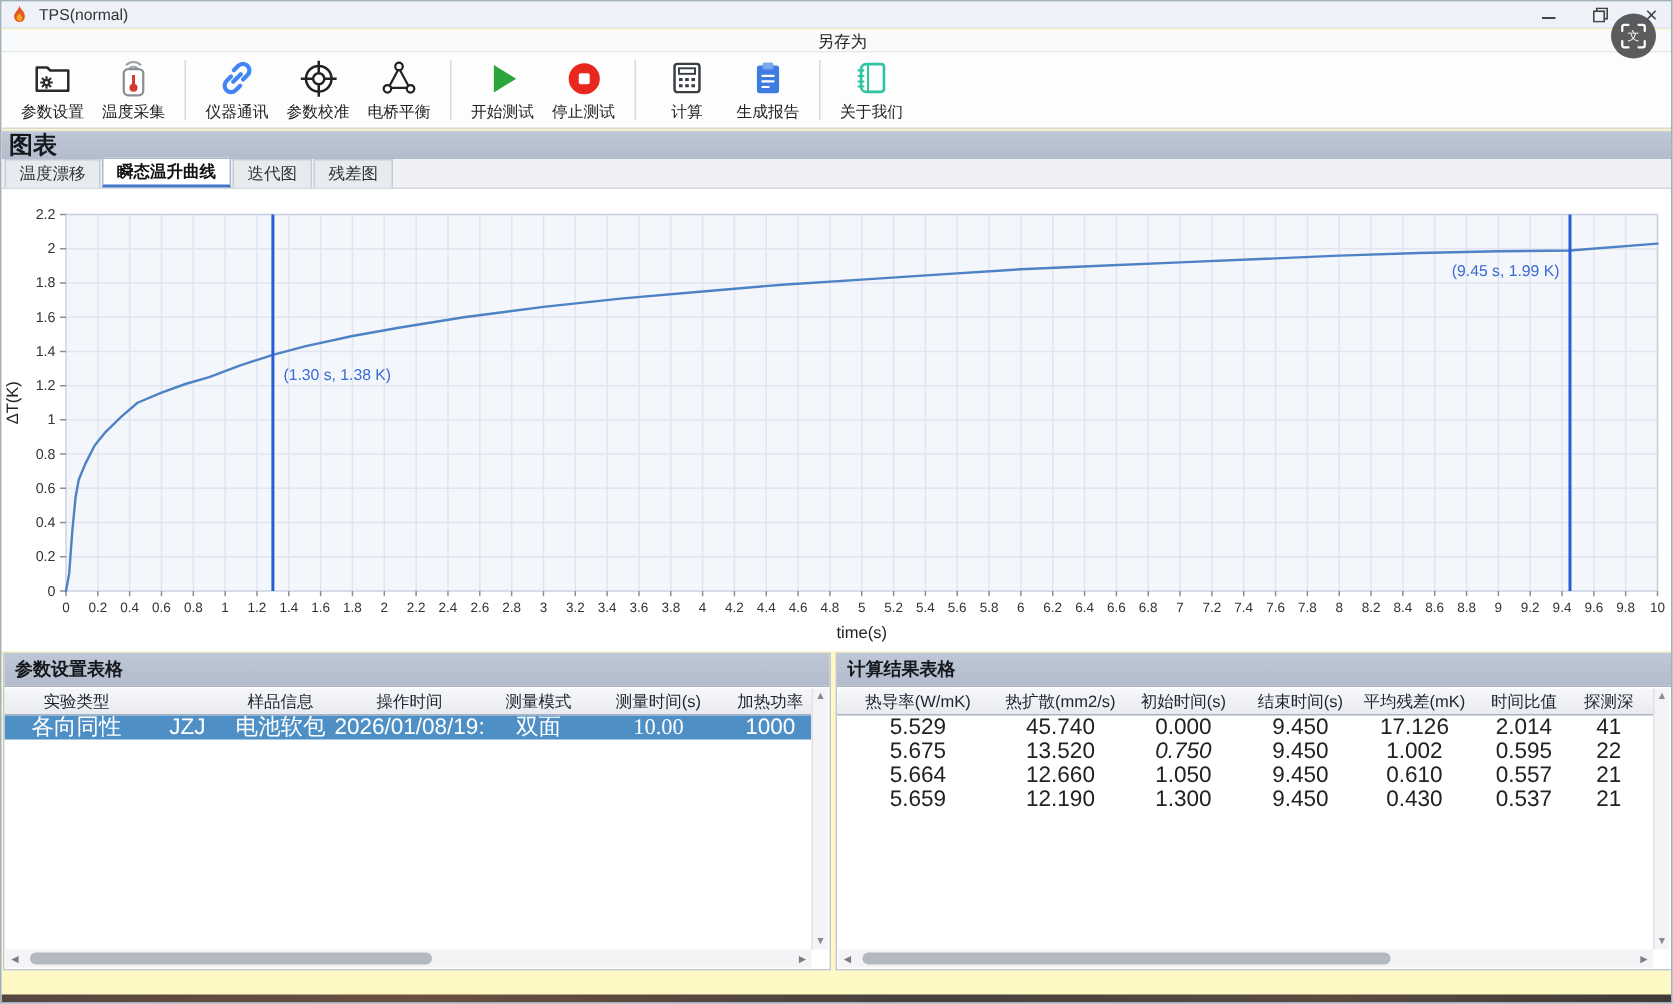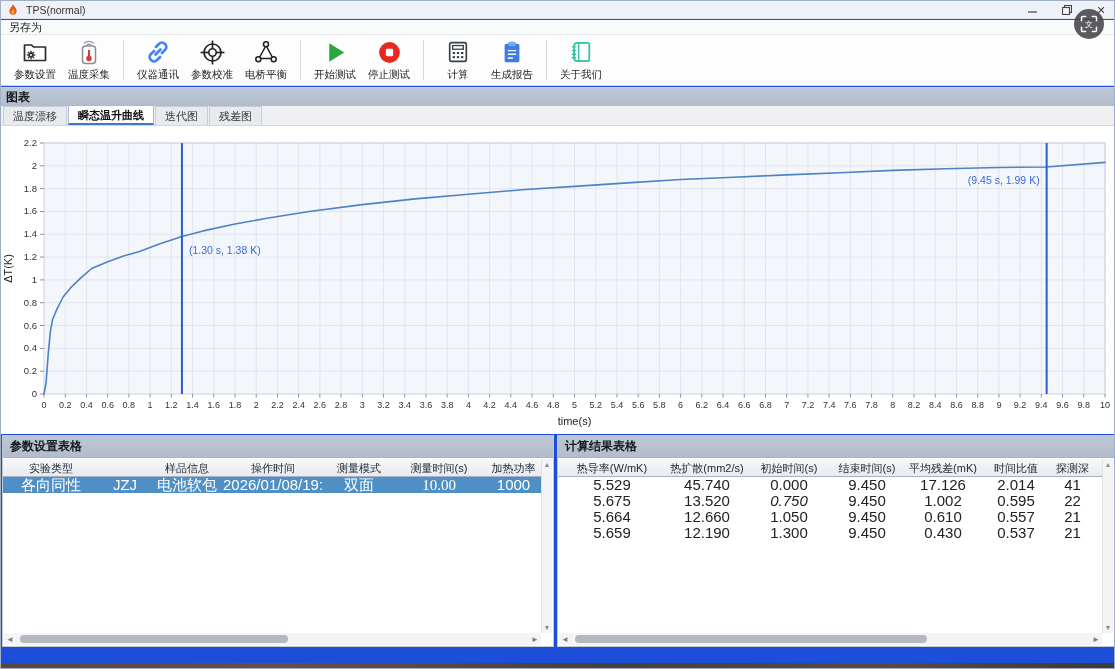--- a/index.html
+++ b/index.html
@@ -1,43 +1,43 @@
 <!DOCTYPE html>
 <html><head>
 <meta charset="utf-8">
 <style>
   * { margin:0; padding:0; box-sizing:border-box; }
   body { font-family:"Liberation Sans","DejaVu Sans",sans-serif; background:#888; }
-  .app { position:relative; width:1115px; height:669px; background:#1d4ed8; overflow:hidden;
+  .app { position:relative; width:1115px; height:669px; background:#fef9c3; overflow:hidden;
          border:1px solid #9fb0c6;padding-left:25px; }
   
   .titlebar { position:absolute; top:0; left:0; right:0; height:18px; background:#eef2f8;
               border-bottom:1px solid #dfe5ee; display:flex; align-items:center; }
   .flame { margin-left:6px; width:12px; height:13px; display:inline-flex; }
   .title-text { margin-left:7px; font-size:10.5px; color:#333; }
   .wincontrols { position:absolute; right:4px; top:0; height:18px; display:flex; align-items:center; gap:16px; }
   .winbtn { width:18px; height:16px; display:inline-flex; align-items:center; justify-content:center;
             color:#444; font-size:11px; cursor:default; }
   .float-btn { position:absolute; left:1073px; top:8px; width:30px; height:30px; border-radius:50%;
                background:rgba(70,70,72,0.88); z-index:50; display:flex; align-items:center; justify-content:center; }
   
   .menubar { position:absolute; top:19px; left:0; right:0; height:15px; background:#f8fafc;
-             border-bottom:1px solid #e4e7ec; display:flex; align-items:center; }
+             border-bottom:1px solid #e4e7ec; display:flex; align-items:center;justify-content:center; }
   .menu-item { margin-left:8px; font-size:11px; color:#222; }
   .toolbar { position:absolute; top:34px; left:0; right:0; height:51px; background:#fdfdfd;
              border-bottom:1px solid #d7d7d7; display:flex; align-items:center; }
   .tool-btn { width:52px; display:flex; flex-direction:column; align-items:center; margin:0 1px; }
   .tool-btn:first-child { margin-left:8px; }
   .tool-icon { height:27px; display:flex; align-items:center; justify-content:center; }
   .tool-label { font-size:10.5px; color:#222; margin-top:2px; white-space:nowrap; }
   .tool-sep { width:1px; height:40px; background:#d9d9d9; margin:0 7px; }
   
   .section-header { position:absolute; left:0; right:0; height:19px; background:linear-gradient(#bec7d5,#b2bccc);
                     border-top:1px solid #cdd4e0; display:flex; align-items:center; }
-  .section-header span { margin-left:5px; font-size:12px; font-weight:bold; color:#15181d; }
+  .section-header span { margin-left:5px; font-size:16px; font-weight:bold; color:#15181d; }
   #chart-header { top:86px; }
   
   .tabbar { position:absolute; top:105px; left:0; right:0; height:20px; background:#eef0f4;
             display:flex; align-items:flex-end; padding-left:2px; border-bottom:1px solid #d3d8e0; }
   .tab { height:19px; line-height:18px; padding:0 9px; font-size:11px; color:#333; background:#e7eaef;
          border:1px solid #c7cdd7; border-bottom:none; margin-right:1px; }
   .tab.active { background:#fff; font-weight:bold; color:#111; border-color:#a9b9cf;
                 border-bottom:2px solid #3f76c8; height:20px; }
   
   .chart-area { position:absolute; top:125px; left:0; width:1115px; height:308px; background:#fff; }

